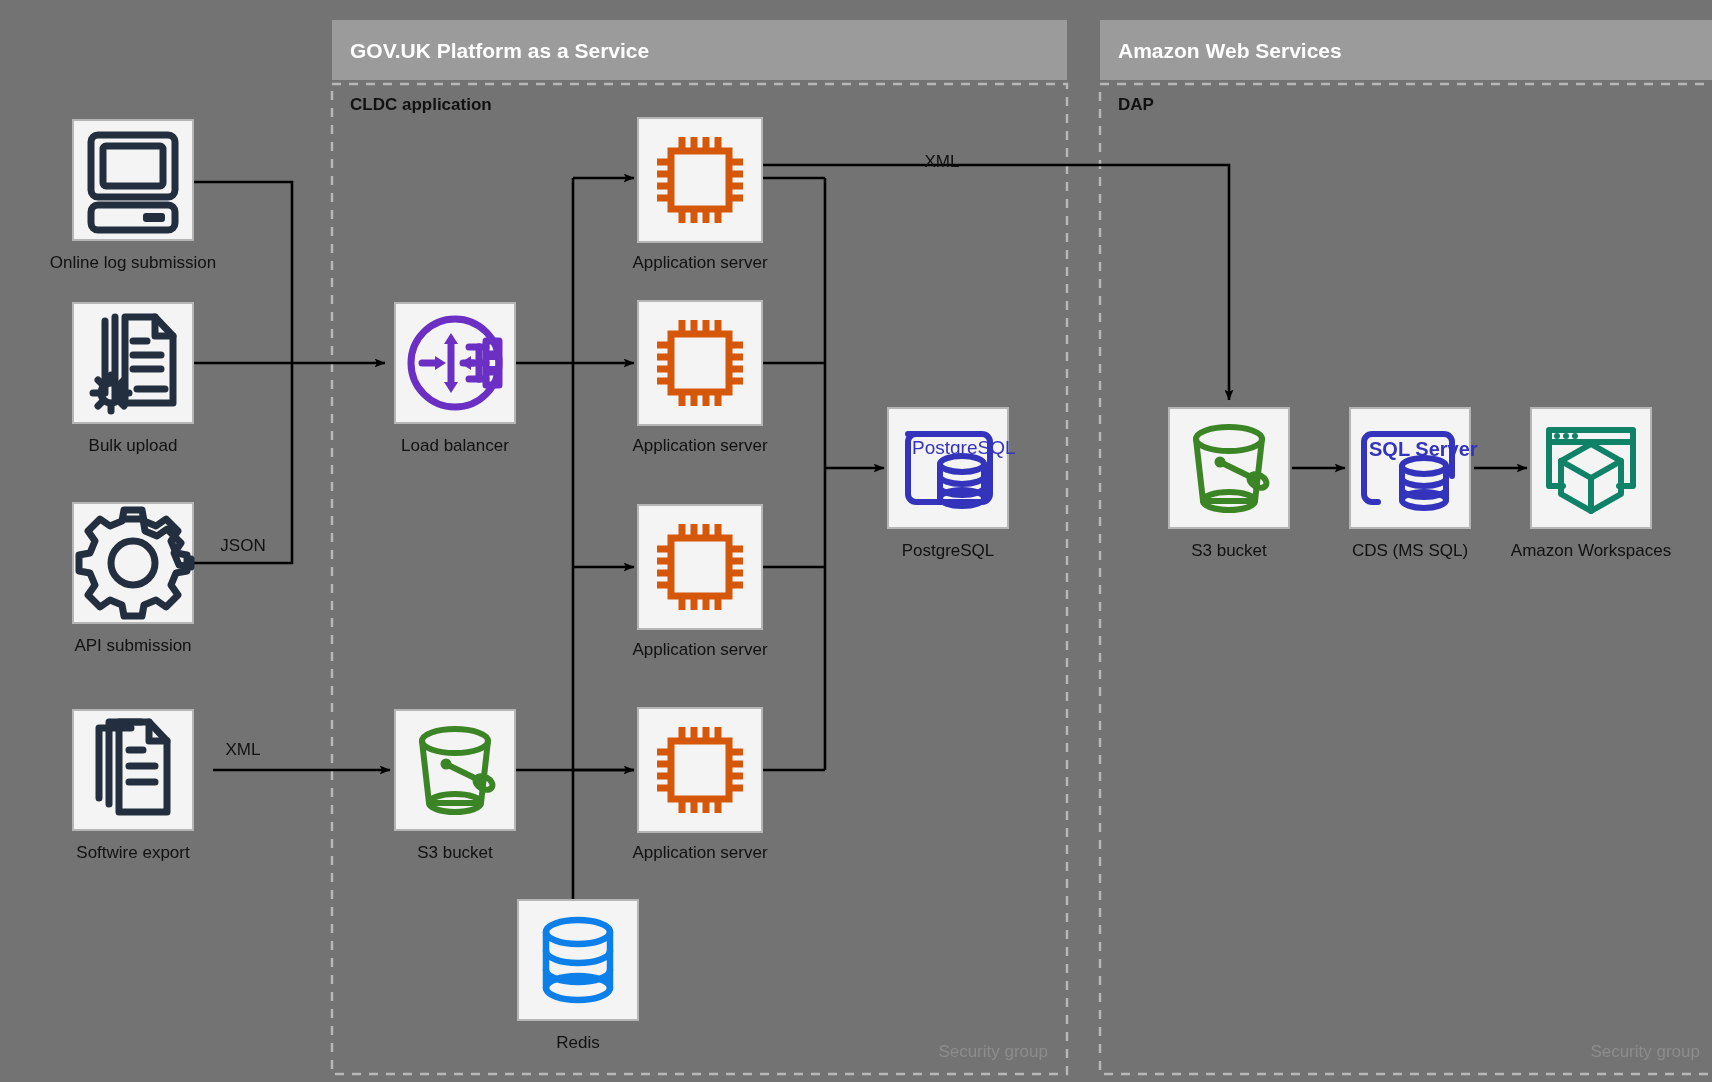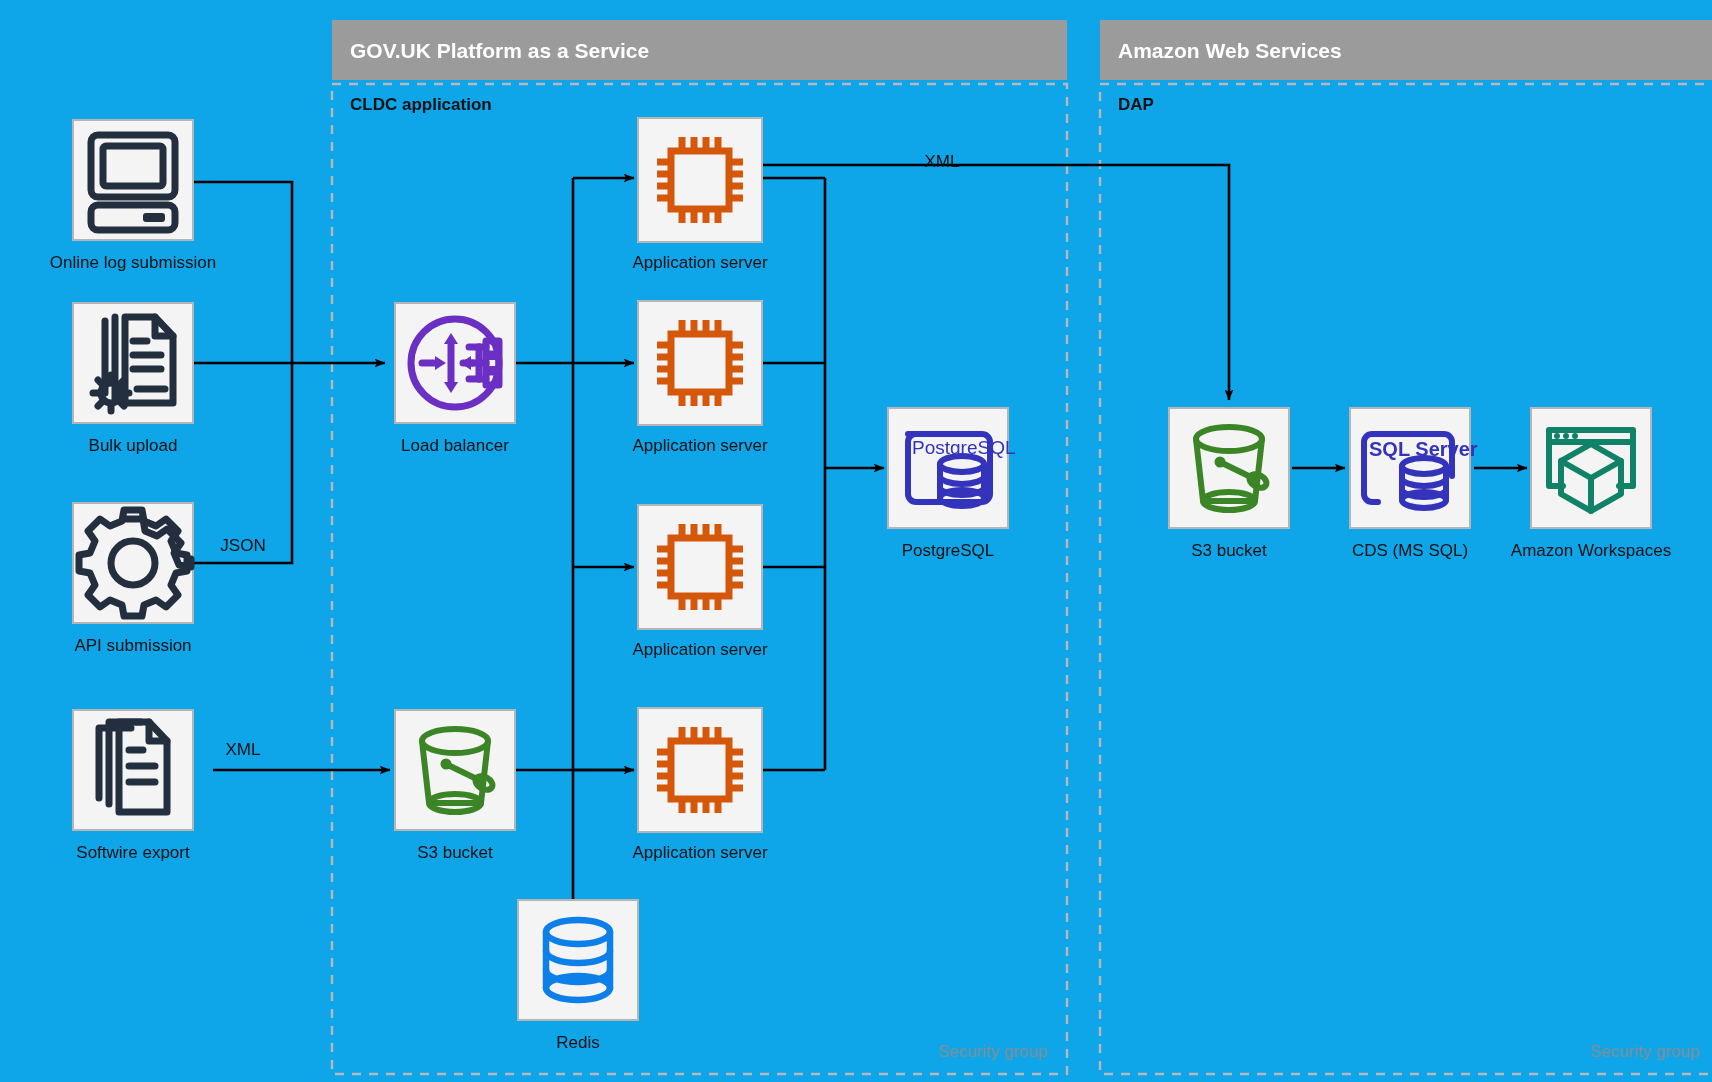--- a/index.html
+++ b/index.html
@@ -1,17 +1,17 @@
 <!DOCTYPE html>
 <html><head>
 <meta charset="utf-8">
 <style>
   html,body{margin:0;padding:0;background:#ffffff;}
   body{font-family:"Liberation Sans","DejaVu Sans",sans-serif;}
-  #stage{position:relative;width:1712px;height:1082px;background:#0ea5e9;overflow:hidden;}
+  #stage{position:relative;width:1712px;height:1082px;background:#737373;overflow:hidden;}
   svg#diagram{position:absolute;left:0;top:0;width:1712px;height:1082px;}
   .hdr-band{fill:#9b9b9b;}
   .hdr-text{fill:#ffffff;font-size:21px;font-weight:bold;font-family:"Liberation Sans","DejaVu Sans",sans-serif;}
   .group-label{fill:#111111;font-size:17px;font-weight:bold;font-family:"Liberation Sans","DejaVu Sans",sans-serif;}
   .sec-label{fill:#8c8c8c;font-size:17px;font-family:"Liberation Sans","DejaVu Sans",sans-serif;text-anchor:end;}
   .node-box{fill:#f4f4f4;stroke:#b5b5b5;stroke-width:2;}
   .node-label{fill:#111111;font-size:17px;font-family:"Liberation Sans","DejaVu Sans",sans-serif;text-anchor:middle;}
   .edge-label{fill:#111111;font-size:17px;font-family:"Liberation Sans","DejaVu Sans",sans-serif;text-anchor:middle;}
   .conn{stroke:#000000;stroke-width:2.6;fill:none;}
   .dashzone{fill:none;stroke:#b8b8b8;stroke-width:2.4;stroke-dasharray:9 8;}

